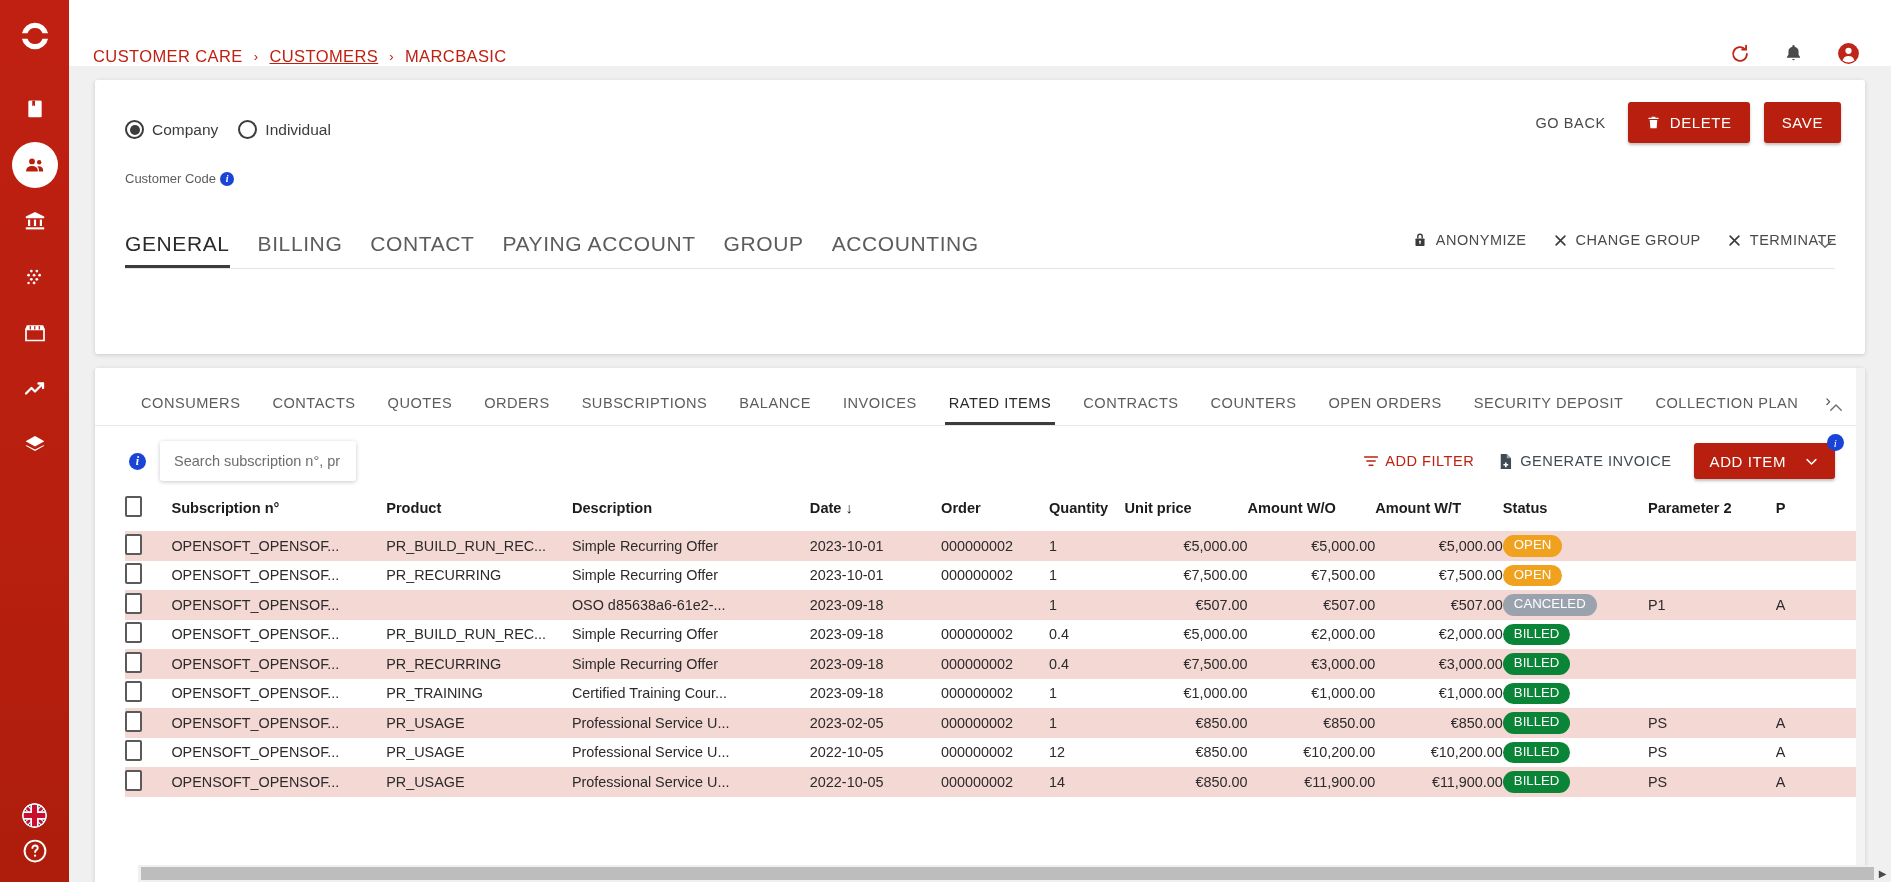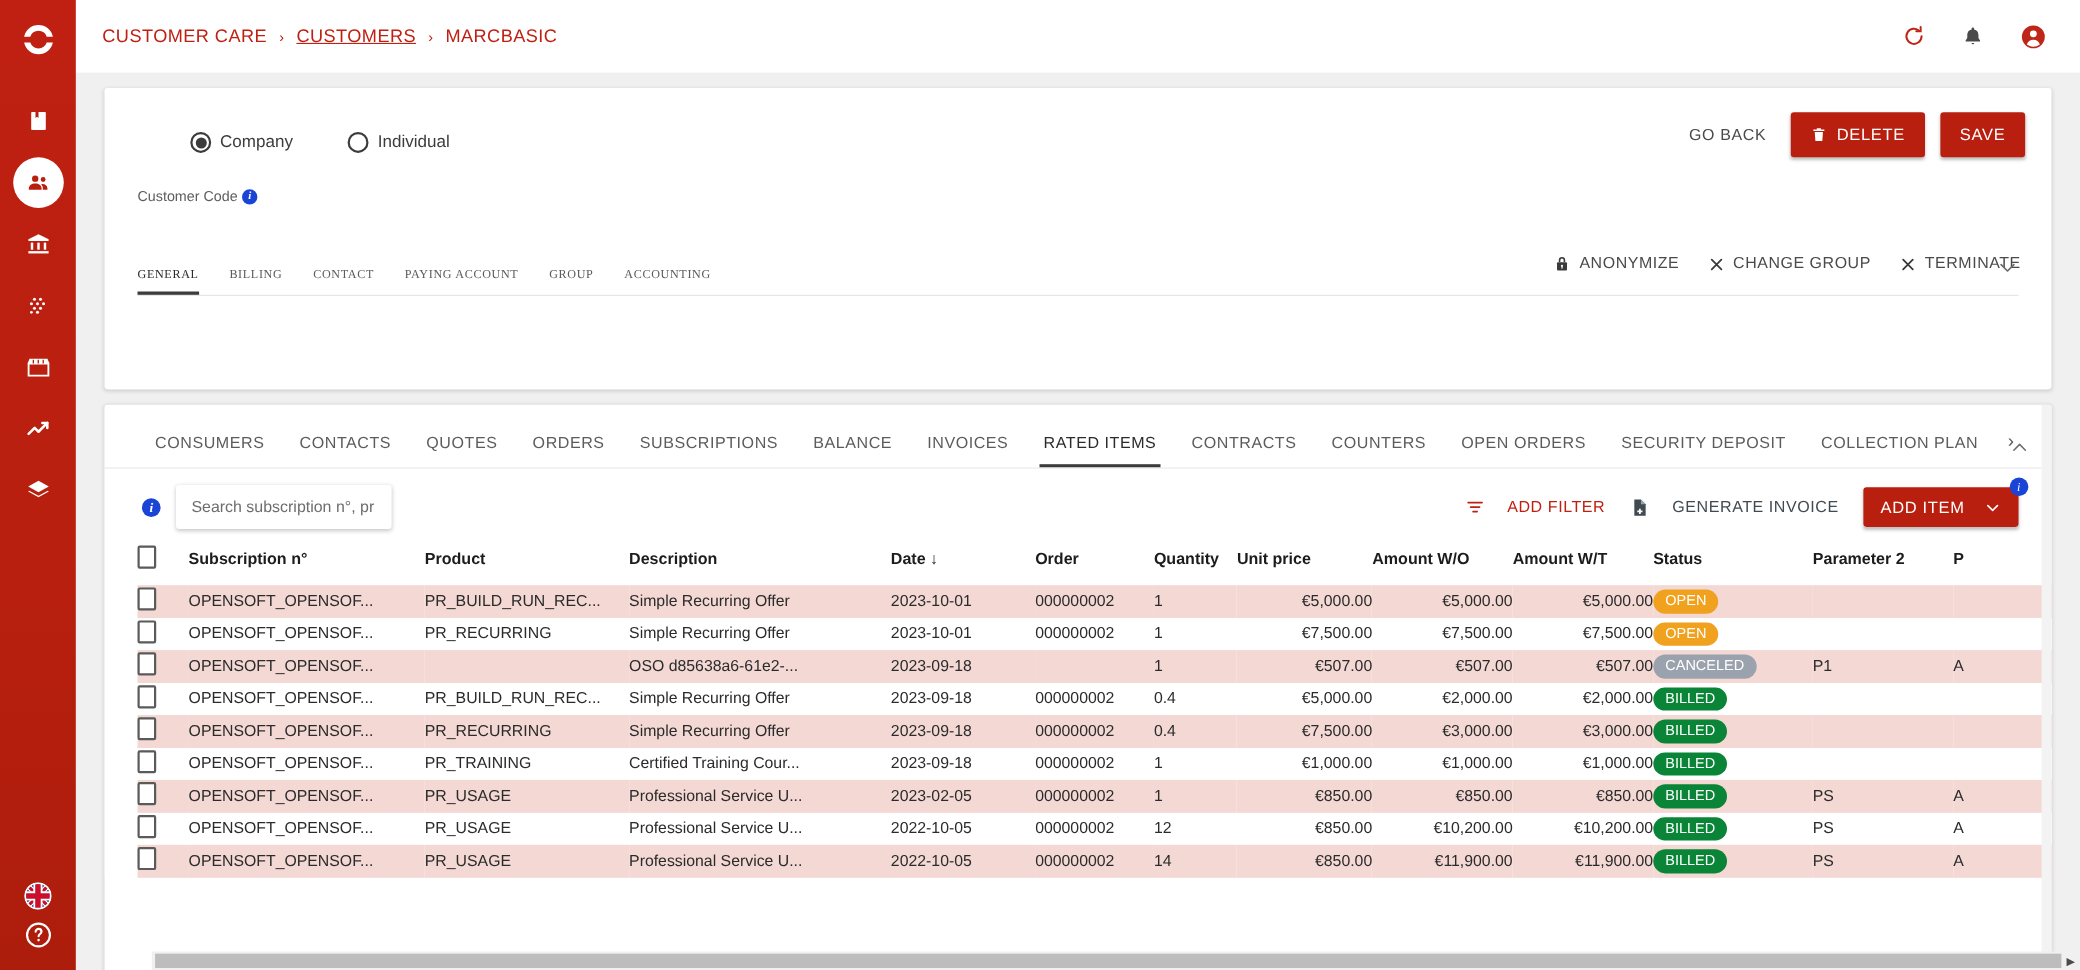--- a/index.html
+++ b/index.html
@@ -32,21 +32,21 @@
   .sb-item svg { display: block; }
   .sb-bottom { position: absolute; bottom: 14px; left: 0; width: 69px;
                display: flex; flex-direction: column; align-items: center; gap: 10px; }
   .sb-flag { width: 25px; height: 25px; border-radius: 50%; overflow: hidden; display:block; }
 
   
   .main { flex: 1; height: 882px; position: relative; background: #f0f0f0; overflow: hidden; }
 
   
   .topbar {
-    height: 66px; background: #fff; display: flex; align-items: center;
+    height: 66px; background: #fff; display: flex; align-items: flex-end;
     padding: 0 22px 0 24px; position: relative;
   }
   .crumbs { display: flex; align-items: center; gap: 11px; font-size: 16.5px; letter-spacing: .4px; }
   .crumb { color: #c0392b; color:#bf2012; }
   .crumb.link { text-decoration: underline; cursor: pointer; }
   .crumb.sep { color: #bf2012; font-size: 13px; }
   .top-icons { margin-left: auto; display: flex; align-items: center; gap: 32px; padding-right: 8px; }
   .top-icons .ic { cursor: pointer; display:flex; }
 
   
@@ -65,21 +65,21 @@
     font-family: "Liberation Sans", sans-serif;
   }
   .btn-red {
     background: #b81f0e; color: #fff; border: none; border-radius: 3px;
     font-size: 15px; letter-spacing: .6px; padding: 12px 18px; cursor: pointer;
     display: flex; align-items: center; gap: 9px;
     box-shadow: 0 2px 3px rgba(0,0,0,.25);
     font-family: "Liberation Sans", sans-serif;
   }
 
-  .radios { display: flex; align-items: center; gap: 32px; margin-top: 18px; margin-left: 48px; }
+  .radios { display: flex; align-items: center; gap: 2px; margin-top: 18px; }
   .radio { display: flex; align-items: center; gap: 8px; cursor: pointer; }
   .ro { width: 19px; height: 19px; border-radius: 50%; border: 2px solid #3c3c3c;
         display: flex; align-items: center; justify-content: center; }
   .ro.on::after { content:''; width: 10px; height: 10px; border-radius: 50%; background: #3c3c3c; }
   .radio span { font-size: 15.5px; color: #3c3c3c; }
   .radio + .radio { margin-left: 8px; padding-left: 10px; }
 
   .fields { display: flex; margin-top: 32px; align-items: flex-start; }
   .field { position: relative; }
   .f1 { width: 278px; }
@@ -95,22 +95,22 @@
     line-height: 1; font-family: "Liberation Serif", serif;
   }
   .actlinks { position: absolute; right: 28px; top: 152px; display: flex; align-items: center; gap: 26px; }
   .actlink { display: flex; align-items: center; gap: 8px; font-size: 14.5px; color: #4a4a4a;
              letter-spacing: .5px; cursor: pointer; }
 
   
   .tabs1 { display: flex; align-items: flex-end; gap: 0; margin-top: 36px;
            border-bottom: 1px solid #e4e4e4; height: 47px; position: relative; }
   .tab {
-    font-size: 11px; letter-spacing: .6px; color: #5c5c5c; padding: 0 14px 12px 14px;
-    cursor: pointer; white-space: nowrap; position: relative; font-family: Liberation Serif, serif;
+    font-size: 21px; letter-spacing: .6px; color: #5c5c5c; padding: 0 14px 12px 14px;
+    cursor: pointer; white-space: nowrap; position: relative;
   }
   .tab:first-child { padding-left: 0; }
   .tab.sel { color: #2b2b2b; font-weight: 400; }
   .tab.sel::after { content:''; position: absolute; left: 0; right: 14px; bottom: 0;
                     height: 3px; background: #3c3c3c; }
   .tab:first-child.sel::after { left: 0; right: 14px; }
   .chev-card {
     position: absolute; right: 0px; bottom: 10px; cursor: pointer; color:#6a6a6a;
   }
 
@@ -133,21 +133,21 @@
   .search-box {
     display: flex; align-items: center; background: #fff; border-radius: 3px;
     box-shadow: 0 1px 4px rgba(0,0,0,.22); height: 40px; width: 196px; padding: 0 12px 0 14px;
   }
   .search-box input {
     border: none; outline: none; flex: 1; font-size: 14.5px; color: #333;
     font-family: "Liberation Sans", sans-serif; background: transparent;
   }
   .search-box input::placeholder { color: #6d6d6d; }
   .tool-right { margin-left: auto; display: flex; align-items: center; gap: 22px; position: relative; }
-  .tool-link { display: flex; align-items: center; gap: 20px; font-size: 14.6px; letter-spacing:.5px; cursor: pointer; }
+  .tool-link { display: flex; align-items: center; gap: 5px; font-size: 14.6px; letter-spacing:.5px; cursor: pointer; }
   .tool-link.red { color: #bf2012; }
   .tool-link.dark { color: #3f4a52; }
   .additem {
     background: #b81f0e; color: #fff; border: none; border-radius: 3px;
     height: 36px; padding: 0 16px; display: flex; align-items: center; gap: 18px;
     font-size: 15px; letter-spacing: .6px; cursor: pointer; position: relative;
     box-shadow: 0 2px 3px rgba(0,0,0,.25);
     font-family: "Liberation Sans", sans-serif;
   }
   .additem .badge {

